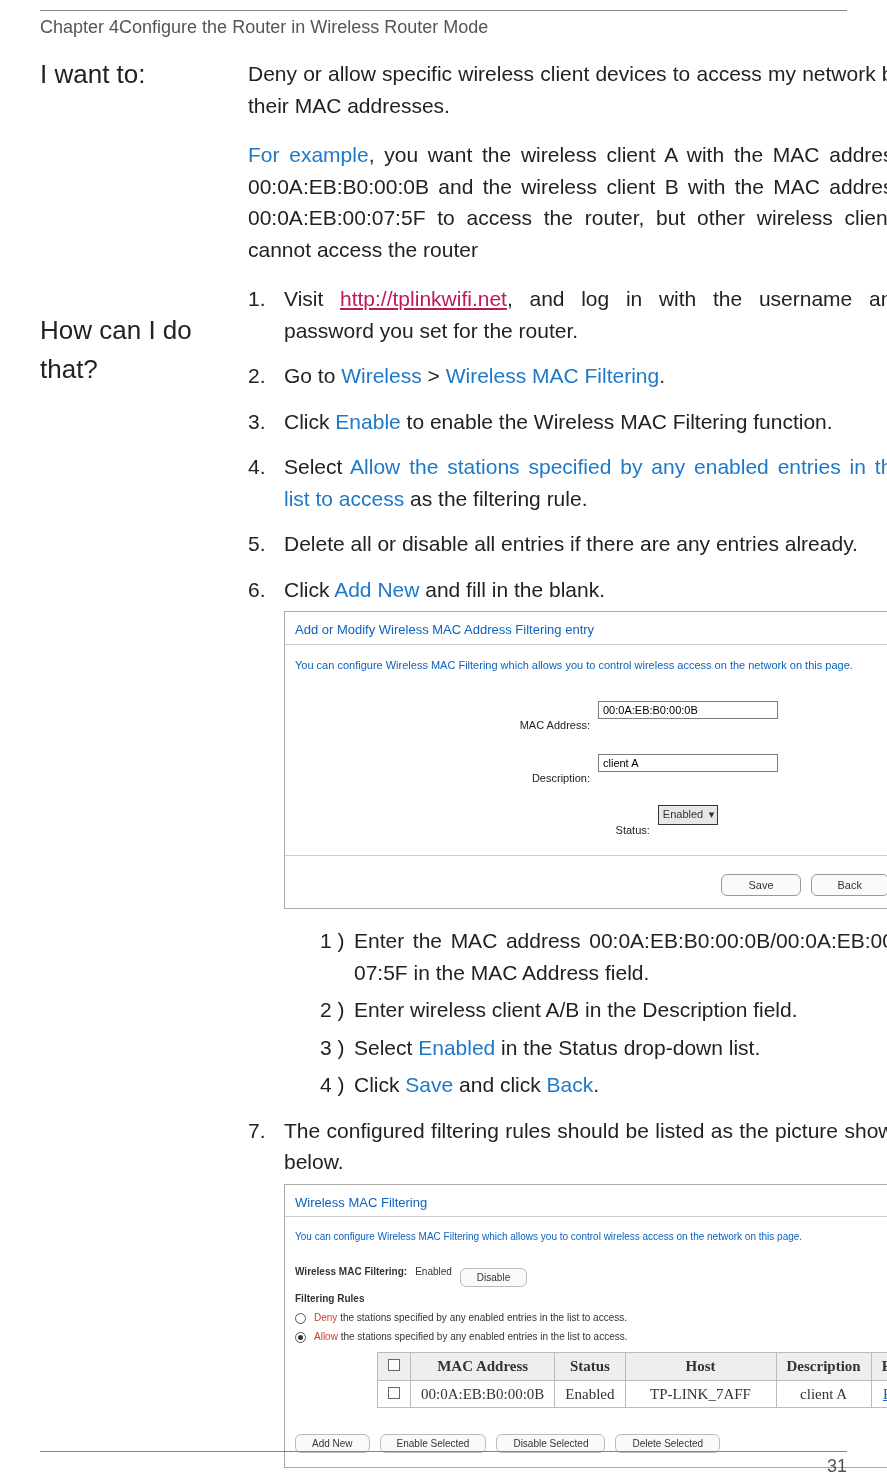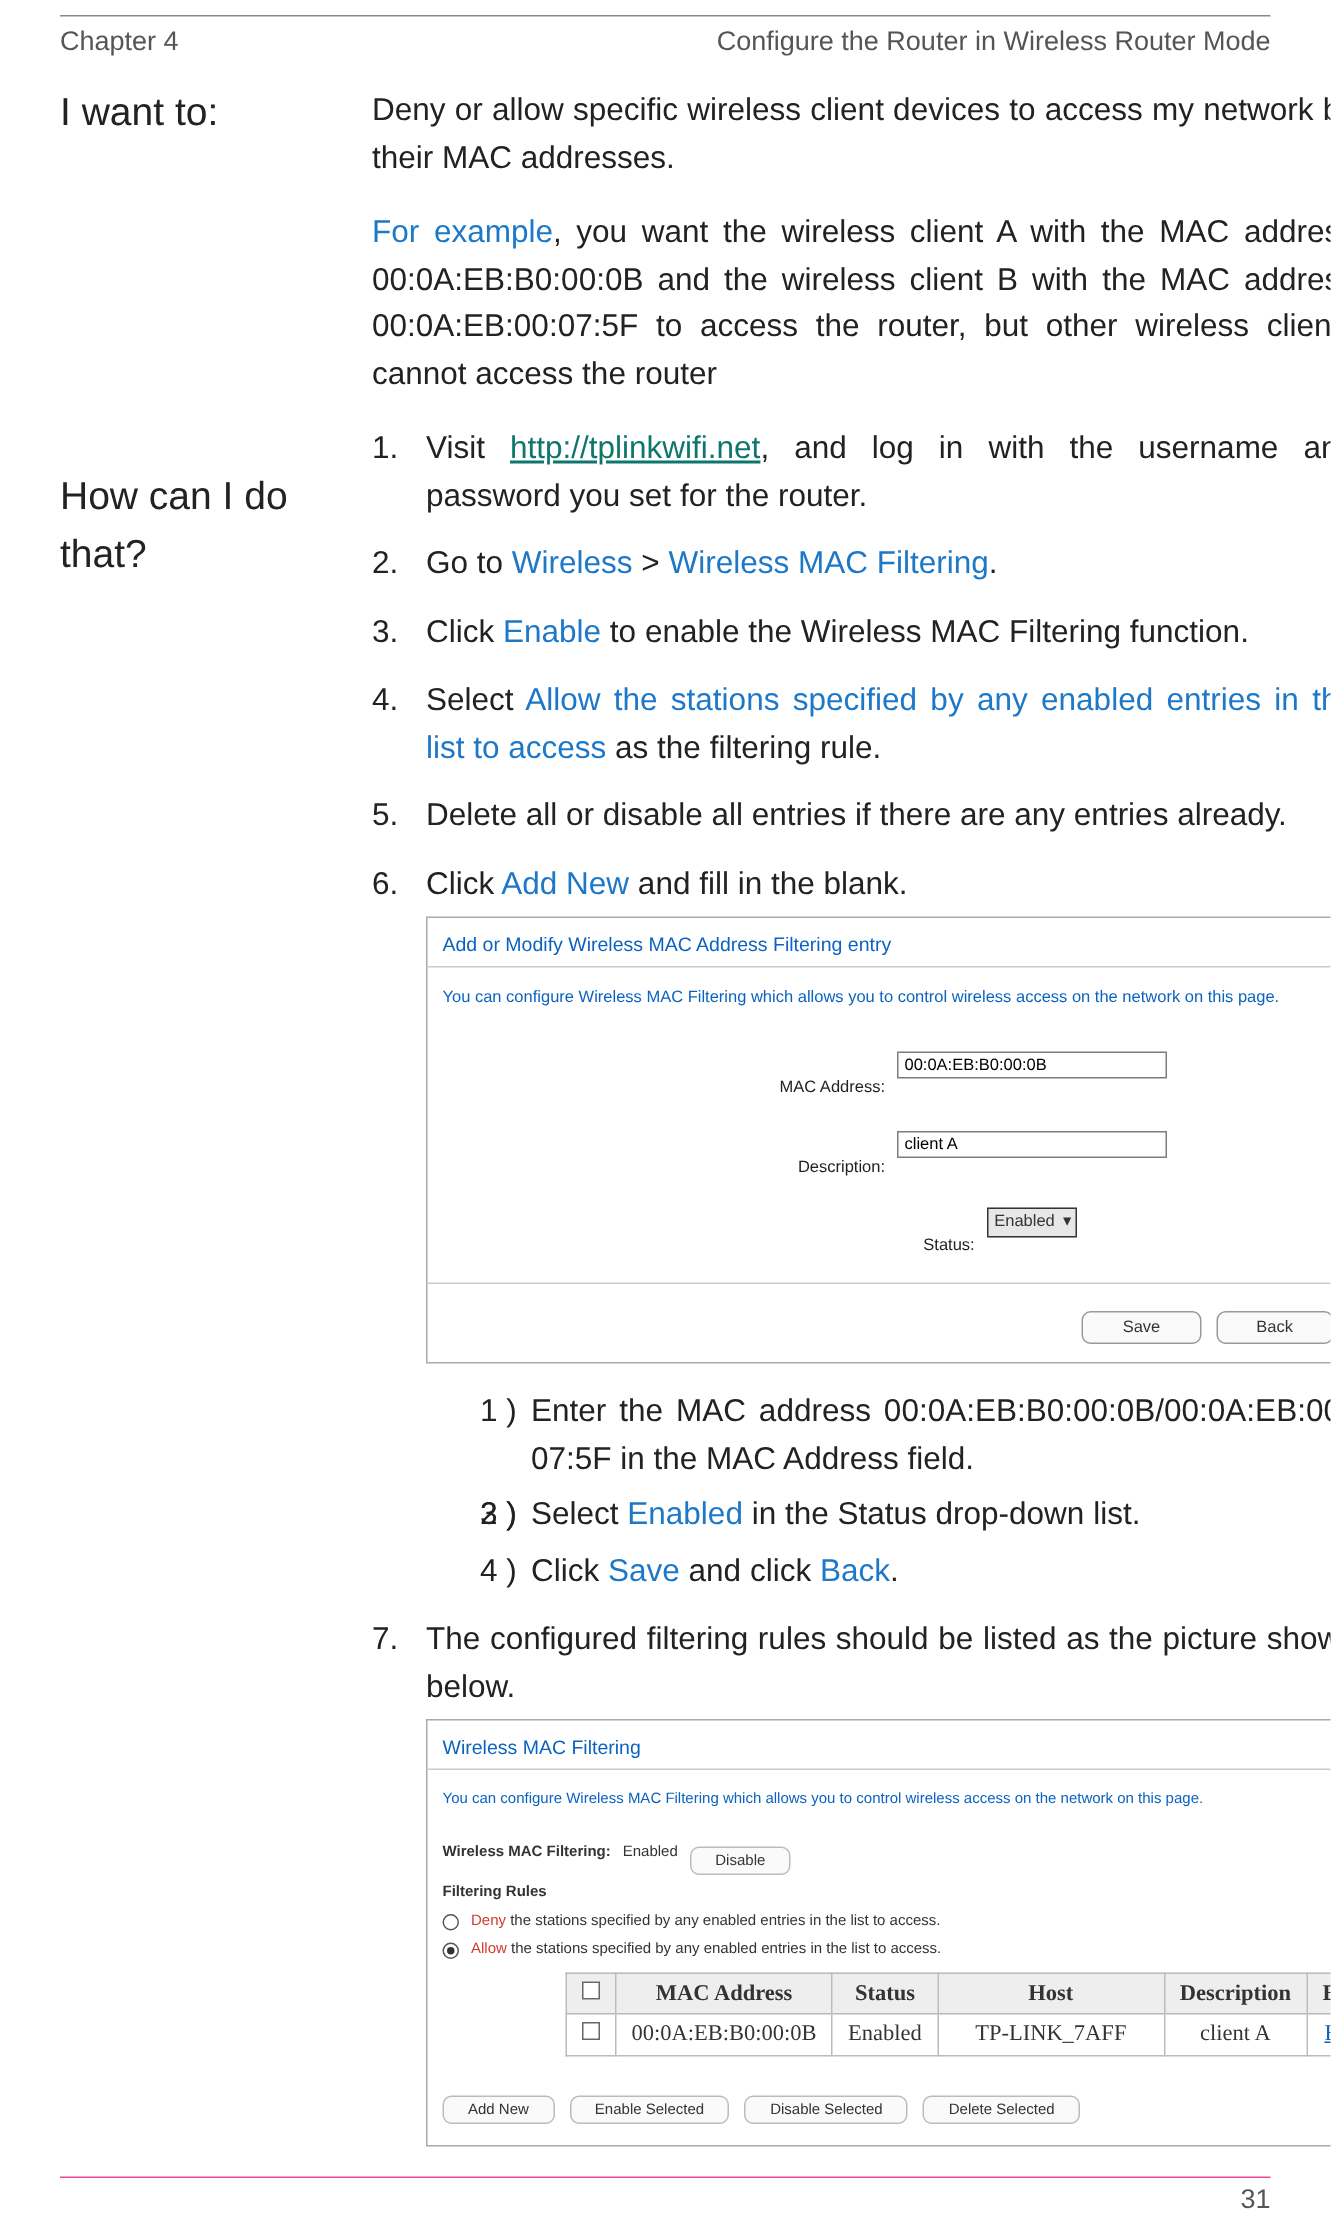--- a/index.html
+++ b/index.html
@@ -16,21 +16,20 @@
     position: relative;
     box-sizing: border-box;
     padding: 0 40px;
   }
   .top-rule {
     border-top: 1px solid #888;
     margin-top: 10px;
   }
   .top-bar {
     display: flex;
-    justify-content: space-between;
     font-size: 18px;
     color: #555;
     padding: 6px 0 20px 0;
     font-weight: 300;
   }
 
   .content {
     display: flex;
     gap: 28px;
     font-size: 21px;
@@ -47,21 +46,21 @@
     line-height: 1.25;
   }
   .main-col {
     flex: 1;
   }
   .para {
     margin: 0 0 18px 0;
     text-align: justify;
   }
   .hl-blue { color: #1e78c8; }
-  .hl-link { color: #0f766e; text-decoration: underline; }
+  .hl-link { color: #be185d; text-decoration: underline; }
 
   ol.numlist {
     list-style: none;
     padding: 0;
     margin: 0 0 14px 0;
     counter-reset: step;
   }
   ol.numlist > li {
     counter-increment: step;
     padding-left: 36px;
@@ -245,20 +244,21 @@
             </div>
           </div>
 
           <ol class="sublist">
             <li>
               <span class="submarker">1 )</span>
               <span>Enter the MAC address 00:0A:EB:B0:00:0B/00:0A:EB:00: 07:5F in the MAC Address field.</span>
             </li>
             <li>
               <span class="submarker">2 )</span>
+              <span>Enter wireless client A/B in the Description field.</span>
             </li>
             <li>
               <span class="submarker">3 )</span>
               <span>Select </span><span class="hl-blue">Enabled</span><span> in the Status drop-down list.</span>
             </li>
             <li>
               <span class="submarker">4 )</span>
               <span>Click </span><span class="hl-blue">Save</span><span> and click </span><span class="hl-blue">Back</span><span>.</span>
             </li>
           </ol>

